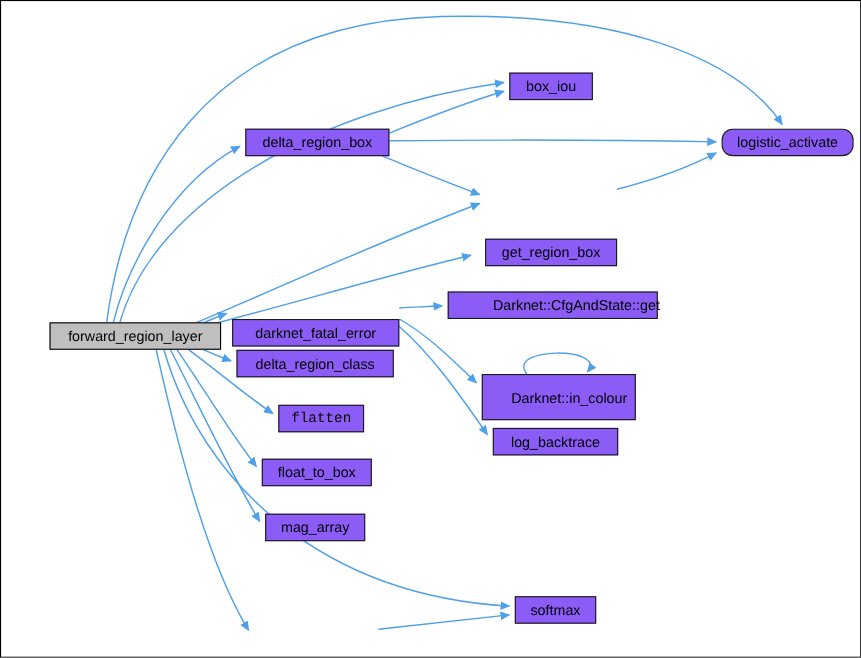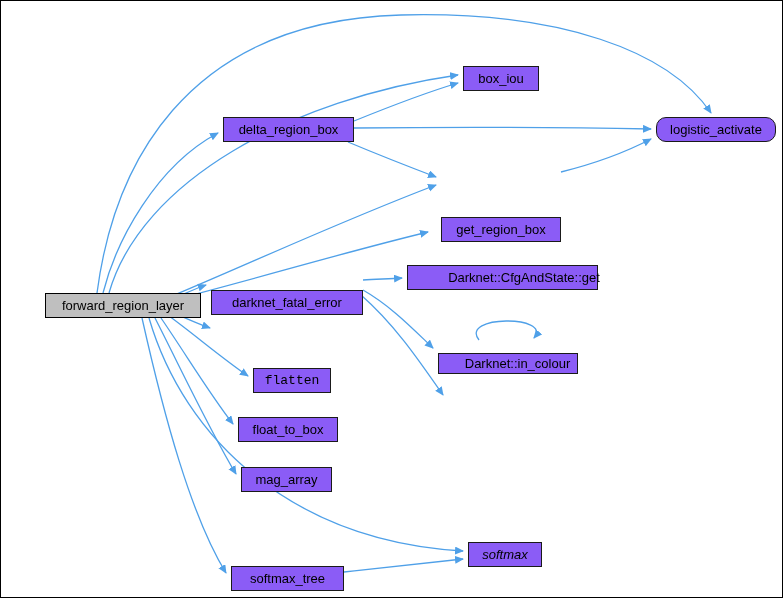--- a/index.html
+++ b/index.html
@@ -78,27 +78,28 @@
 
   <div class="node" style="left:655px;top:116px;width:120px;height:25px;border-radius:10px;">logistic_activate</div>
 
   <div class="node" style="left:440px;top:168px;width:120px;height:25px;margin-top:48px;">get_region_box</div>
 
 
   <div class="node" style="left:210px;top:269px;width:152px;height:25px;margin-top:20px;">darknet_fatal_error</div>
 
   <div class="node" style="left:406px;top:264px;width:191px;height:25px;padding-left:43px;">Darknet::CfgAndState::get</div>
 
+  <div class="node" style="left:214px;top:317px;width:143px;height:25px;">delta_region_class</div>
 
-  <div class="node" style="left:437px;top:352px;width:140px;height:21px;padding-left:19px;">Darknet::in_colour</div>
+  <div class="node" style="left:437px;top:339px;width:140px;height:42px;padding-left:19px;">Darknet::in_colour</div>
 
   <div class="node" style="left:252px;top:367px;width:78px;height:25px;font-family:Liberation Mono, monospace;">flatten</div>
 
+  <div class="node" style="left:447px;top:388px;width:114px;height:25px;">log_backtrace</div>
 
   <div class="node" style="left:237px;top:416px;width:100px;height:25px;">float_to_box</div>
 
   <div class="node" style="left:240px;top:466px;width:91px;height:25px;">mag_array</div>
 
-  <div class="node" style="left:467px;top:541px;width:74px;height:25px;font-style:italic;">softmax</div>
+  <div class="node" style="left:467px;top:541px;width:74px;height:25px;">softmax</div>
 
-  <div class="node" style="left:230px;top:565px;width:113px;height:25px;">softmax_tree</div>
 
 </div>
 
 </body></html>

